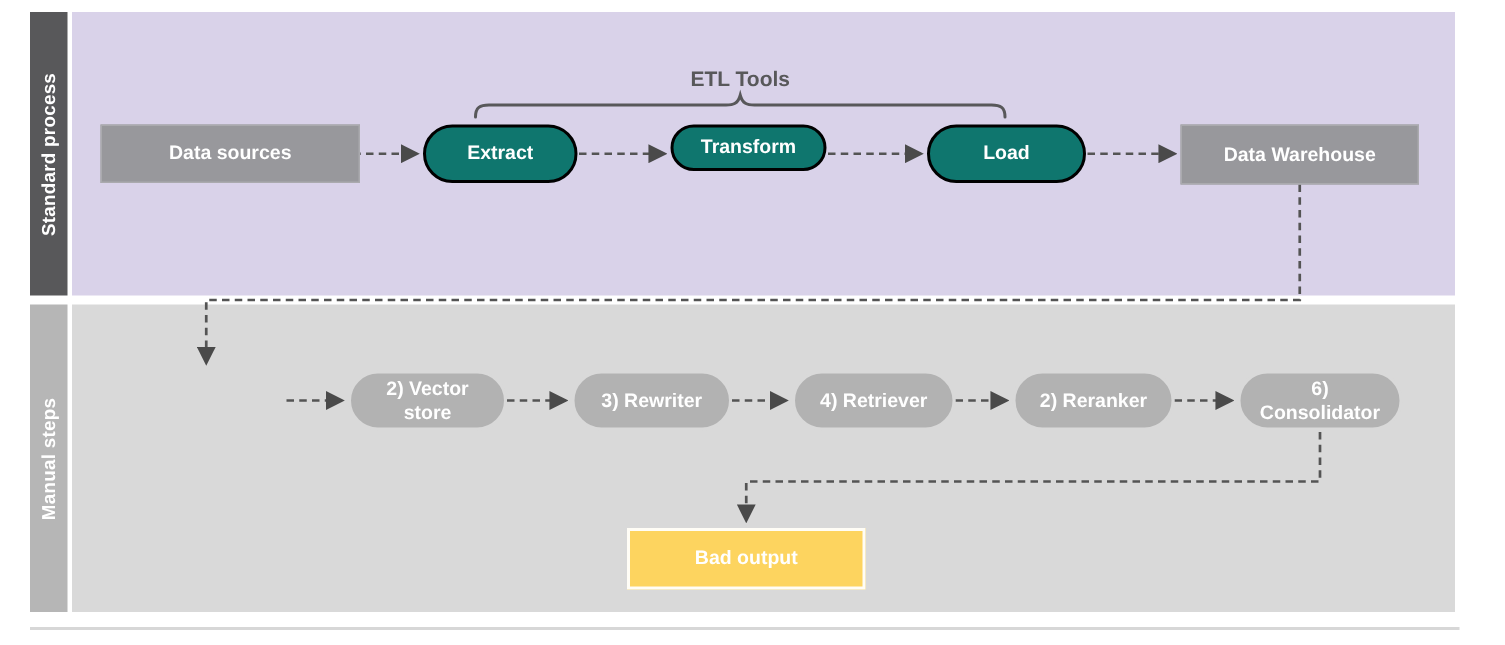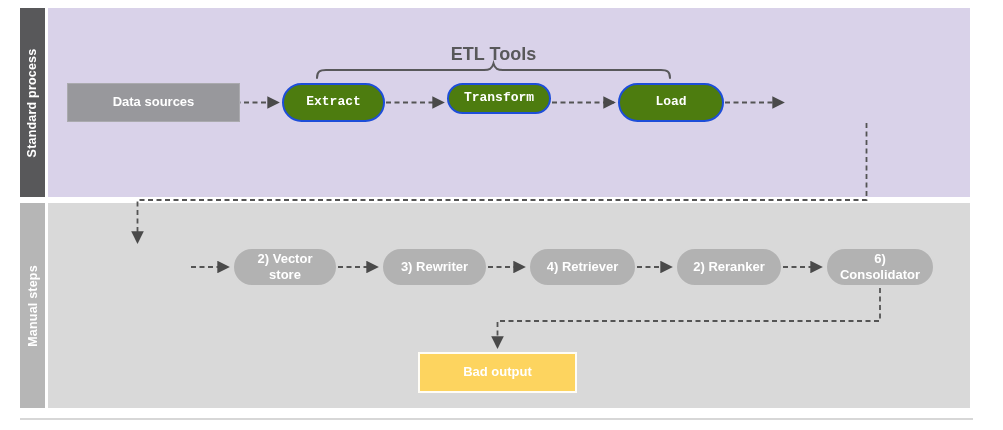--- a/index.html
+++ b/index.html
@@ -14,26 +14,26 @@
   .lane-bg { position:absolute; left:48px; width:922px; }
   .lane-bg-1 { top:8px; height:189px; background:#d9d2e9; }
   .lane-bg-2 { top:203px; height:205px; background:#d9d9d9; }
 
   .bottom-rule { position:absolute; left:20px; top:418px; width:953px; height:2px; background:#d7d7d7; }
 
   
   .node { position:absolute; box-sizing:border-box; display:flex; align-items:center; justify-content:center;
           text-align:center; color:#ffffff; font-weight:bold; font-size:13px; line-height:1.25; padding:2px 8px; }
   .rect-gray   { background:#98989c; border:1px solid #aaaaae; }
-  .pill-purple { background:#4d7c0f; border:2px solid #1d4ed8; border-radius:22px;font-family:Liberation Mono, monospace; }
+  .pill-purple { background:#0f766e; border:2px solid #000000; border-radius:22px; }
   .pill-gray   { background:#b2b2b2; border:2px solid #d9d9d9; border-radius:22px; }
   .rect-yellow { background:#fdd45f; border:2px solid #fffdf6; }
 
   .bracket-label { position:absolute; left:433px; top:44px; width:121px; text-align:center;
-                   color:#58585a; font-weight:bold; font-size:18px; }
+                   color:#58585a; font-weight:bold; font-size:14px; }
 
   svg.wires { position:absolute; left:0; top:0; pointer-events:none; }
 </style>
 </head>
 <body>
 
 <div class="canvas">
 
   <div class="lane-bg lane-bg-1"></div>
   <div class="lane-bg lane-bg-2"></div>
@@ -68,20 +68,21 @@
     </g>
     <path d="M317,78 C317,71.5 320,70 326,70 L484,70 C489,70 492,69 493.5,63.5 C495,69 498,70 503,70 L661,70 C667,70 670,71.5 670,78" stroke="#58585a" stroke-width="2" fill="none" stroke-linecap="round"></path>
   </svg>
 
   <div class="bracket-label">ETL Tools</div>
 
   <div class="node rect-gray" style="left:67px;  top:83px;  width:173px; height:39px;">Data sources</div>
   <div class="node pill-purple" style="left:282px; top:83px;  width:103px; height:39px;">Extract</div>
   <div class="node pill-purple" style="left:447px; top:83px;  width:104px; height:31px;">Transform</div>
   <div class="node pill-purple" style="left:618px; top:83px;  width:106px; height:39px;">Load</div>
+  <div class="node rect-gray" style="left:787px; top:83px;  width:159px; height:40px;">Data Warehouse</div>
 
   <div class="node pill-gray" style="left:232px; top:247px; width:106px; height:40px;">2) Vector store</div>
   <div class="node pill-gray" style="left:381px; top:247px; width:107px; height:40px;">3) Rewriter</div>
   <div class="node pill-gray" style="left:528px; top:247px; width:109px; height:40px;">4) Retriever</div>
   <div class="node pill-gray" style="left:675px; top:247px; width:108px; height:40px;">2) Reranker</div>
   <div class="node pill-gray" style="left:825px; top:247px; width:110px; height:40px;">6) Consolidator</div>
 
   <div class="node rect-yellow" style="left:418px; top:352px; width:159px; height:41px;">Bad output</div>
 
 </div>

